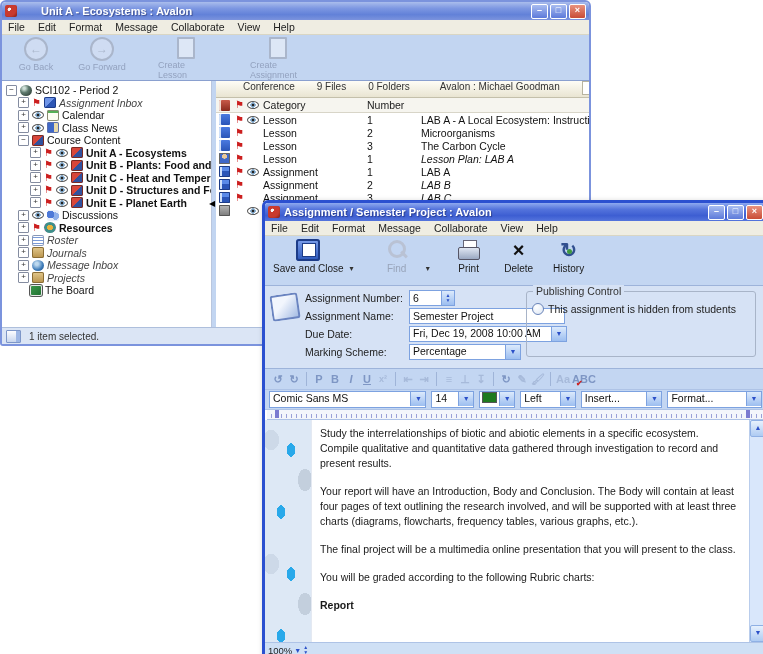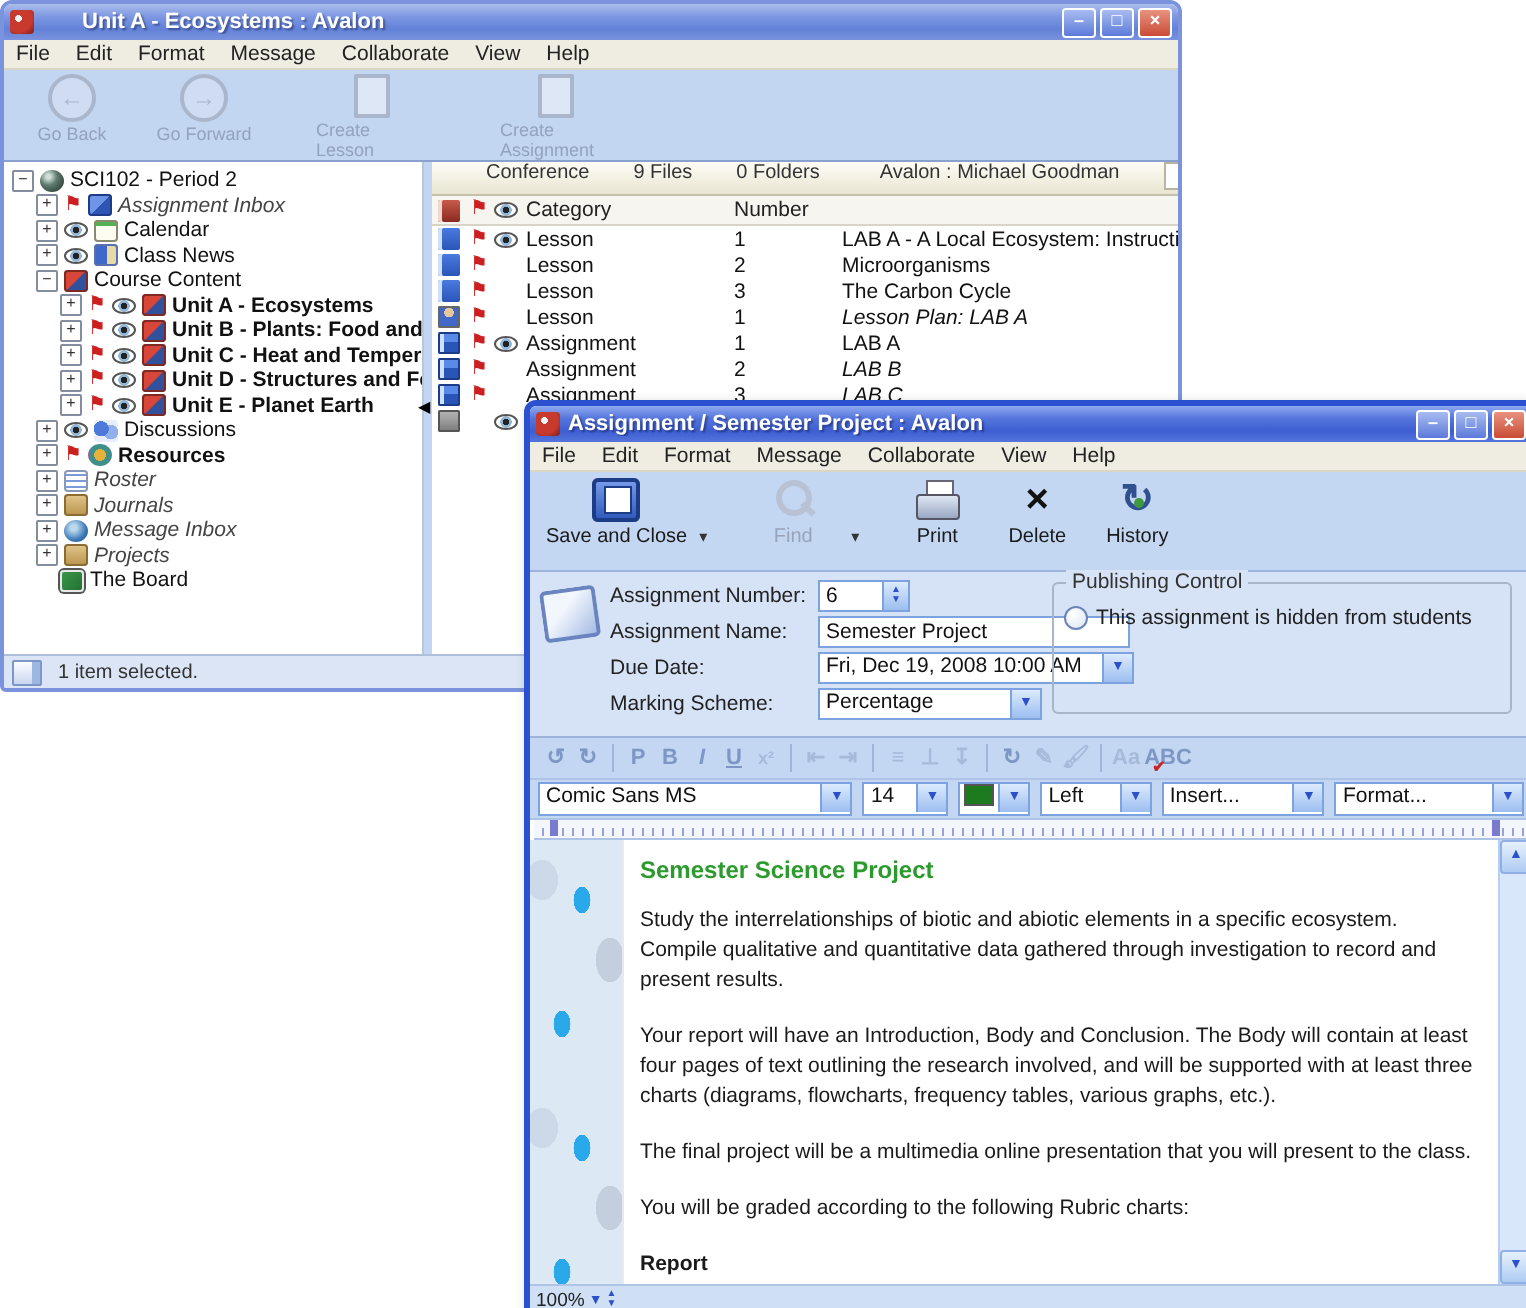--- a/index.html
+++ b/index.html
@@ -537,21 +537,20 @@
       </span>
       <span class="combo" style="width:100px">
         <span class="val">Format...</span>
         <span class="btn">▼</span>
       </span>
     </div>
     <div class="ruler"></div>
     <div class="docwrap">
       <div class="decor"></div>
       <div class="doccontent">
-        <div class="dochead">Semester Science Project</div>
         <p>Study the interrelationships of biotic and abiotic elements in a specific ecosystem. Compile qualitative and quantitative data gathered through investigation to record and present results.</p>
         <p>Your report will have an Introduction, Body and Conclusion. The Body will contain at least four pages of text outlining the research involved, and will be supported with at least three charts (diagrams, flowcharts, frequency tables, various graphs, etc.).</p>
         <p>The final project will be a multimedia online presentation that you will present to the class.</p>
         <p>You will be graded according to the following Rubric charts:</p>
         <div class="report-label">Report</div>
 
       </div>
       <div class="vscroll">
         <span class="sbtn">▲</span>
         <span class="sbtn">▼</span>

